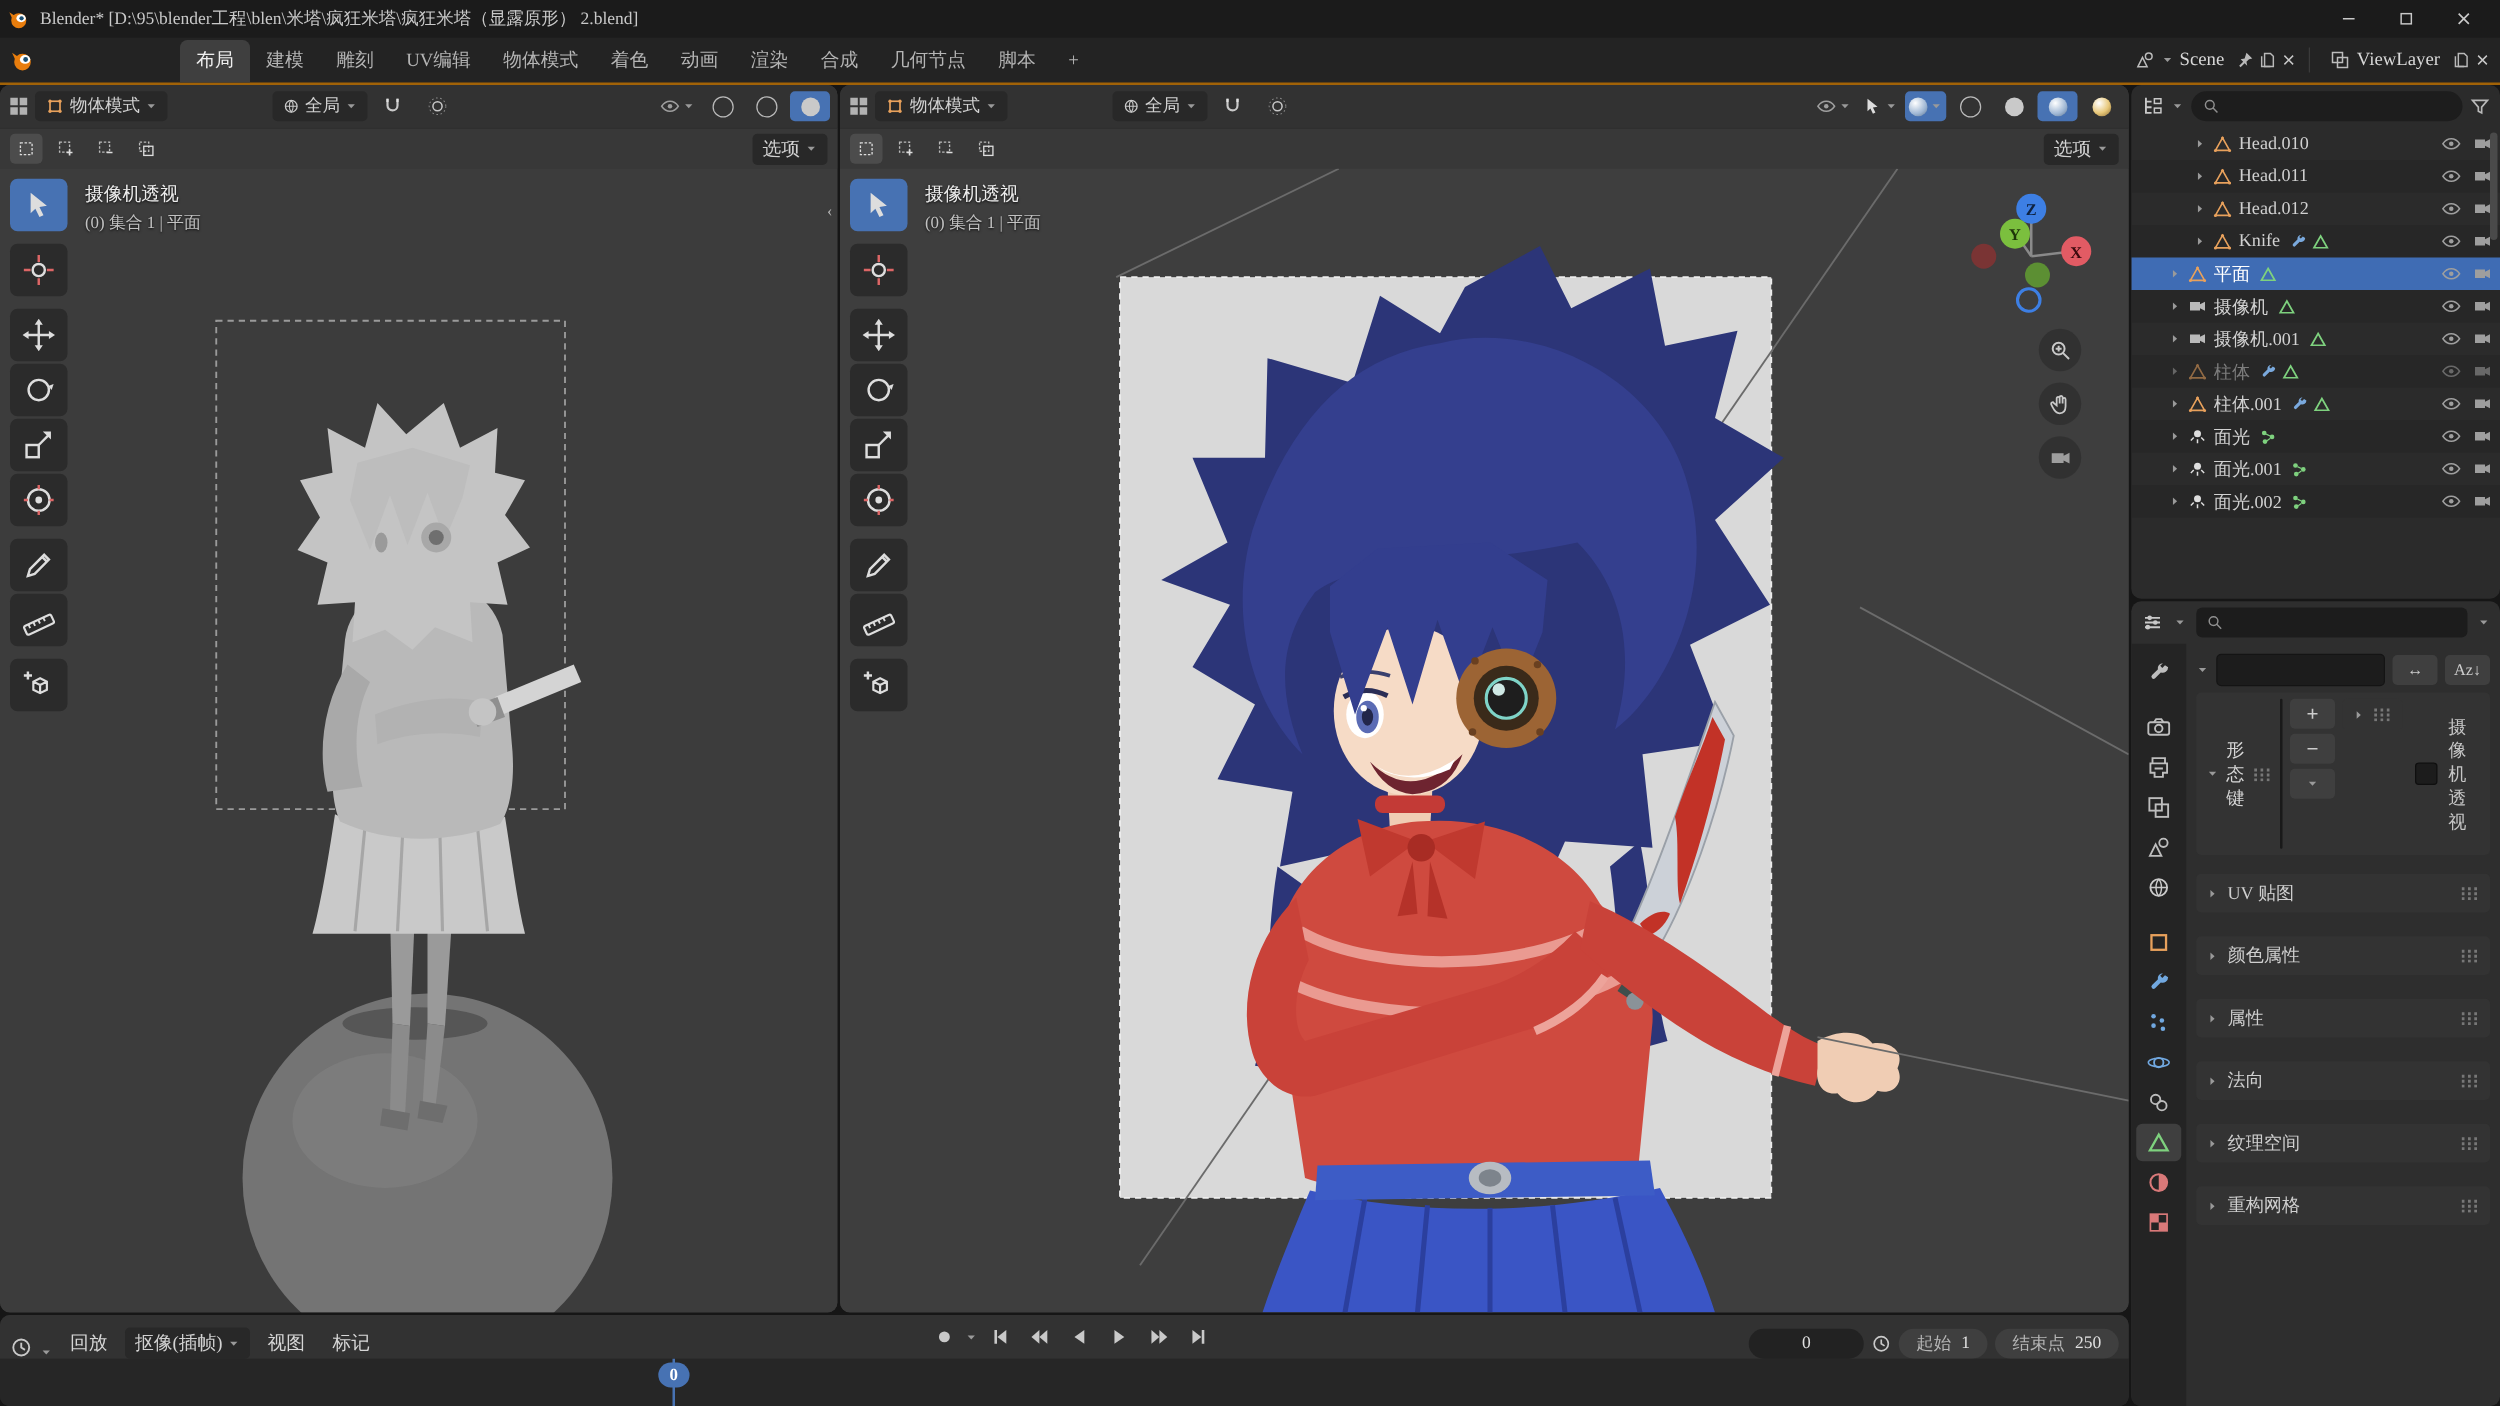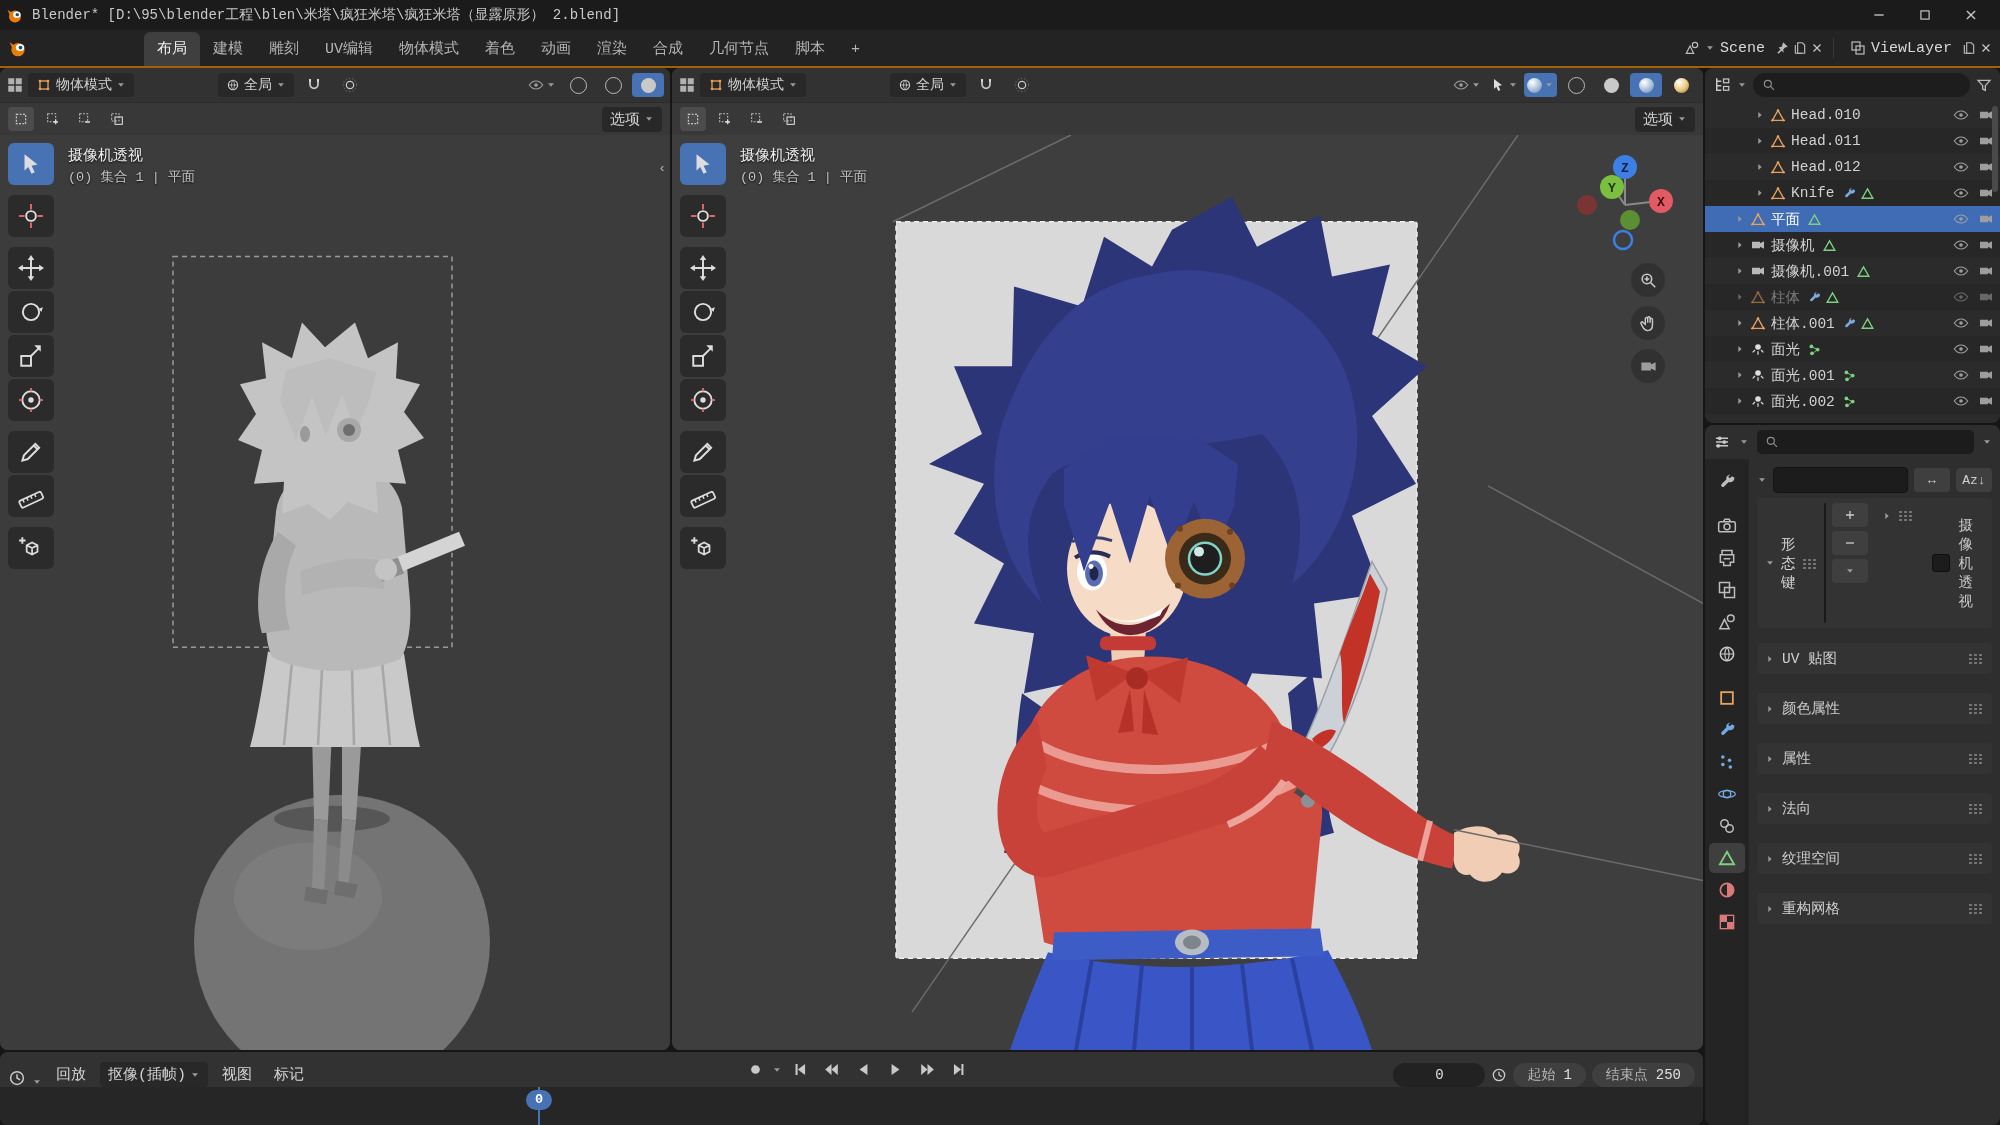--- a/index.html
+++ b/index.html
@@ -1,17 +1,17 @@
 <!DOCTYPE html>
 <html><head>
 <meta charset="utf-8">
 <style>
   html,body{margin:0;padding:0;background:#101010}
   .app{width:2000px;height:1125px;display:flex;flex-direction:column;background:#161616;
-       color:#d1d1d1;font-family:Liberation Mono, monospace;font-size:15px;
+       color:#d1d1d1;font-family:Liberation Serif, serif;font-size:15px;
        overflow:hidden;user-select:none}
   .ic{display:inline-flex;align-items:center;justify-content:center;flex:none}
   .ic svg{width:100%;height:100%;display:block}
   .i10{width:10px;height:10px}.i12{width:12px;height:12px}.i14{width:14px;height:14px}
   .i16{width:16px;height:16px}.i18{width:18px;height:18px}.i20{width:20px;height:20px}
 
   
   .titlebar{height:30px;background:#1b1b1b;display:flex;align-items:center;gap:8px;padding:0 6px;flex:none}
   .tb-title{font-size:14px;color:#c9c9c9;white-space:nowrap}
   .winbtns{margin-left:auto;display:flex}
@@ -77,21 +77,21 @@
   .nf-gray{background:#3f3f3f}
   .nf-label{color:#b5b5b5}
   .tl-ruler{flex:1;position:relative;background:#262626}
   .tick{position:absolute;top:50%;transform:translate(-50%,-50%);font-size:13.5px;color:#8f8f8f;white-space:nowrap}
   .playhead-line{position:absolute;left:539px;top:0;bottom:0;width:2px;background:#4772b3;transform:translateX(-50%)}
   .playhead{position:absolute;left:539px;top:3px;transform:translateX(-50%);background:#4772b3;color:#fff;
             font-size:13.5px;font-weight:bold;padding:2px 9px;border-radius:11px;line-height:1.2}
 
   
   .right-panel{flex:1;display:flex;flex-direction:column;gap:2px;min-height:0}
-  .outliner{height:355px;flex:none;background:#2b2b2b}
+  .outliner{height:411px;flex:none;background:#2b2b2b}
   .ol-header{height:34px;display:flex;align-items:center;gap:6px;padding:0 8px;flex:none}
   .search-box{flex:1;height:24px;background:#1d1d1d;border-radius:12px;display:flex;align-items:center;gap:6px;padding:0 9px;color:#8a8a8a;font-size:13px}
   .ol-rows{flex:1;overflow:hidden;position:relative}
   .ol-row{height:26px;display:flex;align-items:center;gap:5px;font-size:14.5px;padding-left:calc(10px + var(--ind,0)*20px);padding-right:6px}
   .ol-row:nth-child(even){background:#272727}
   .ol-row.selected{background:#3f6cb4;color:#fff}
   .ol-row.dim .ol-label{color:#7d7d7d}
   .ol-row.dim .ic{opacity:.55}
   .ol-label{white-space:nowrap;overflow:hidden}
   .ol-extras{display:flex;gap:3px;margin-left:2px}

